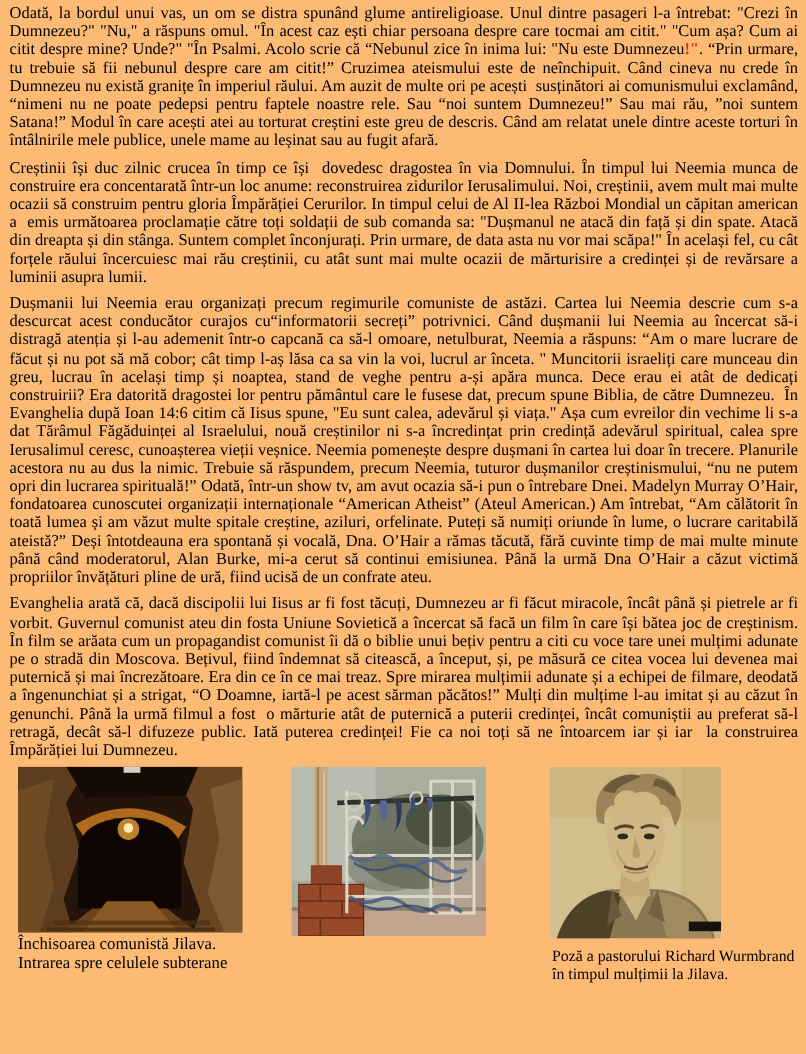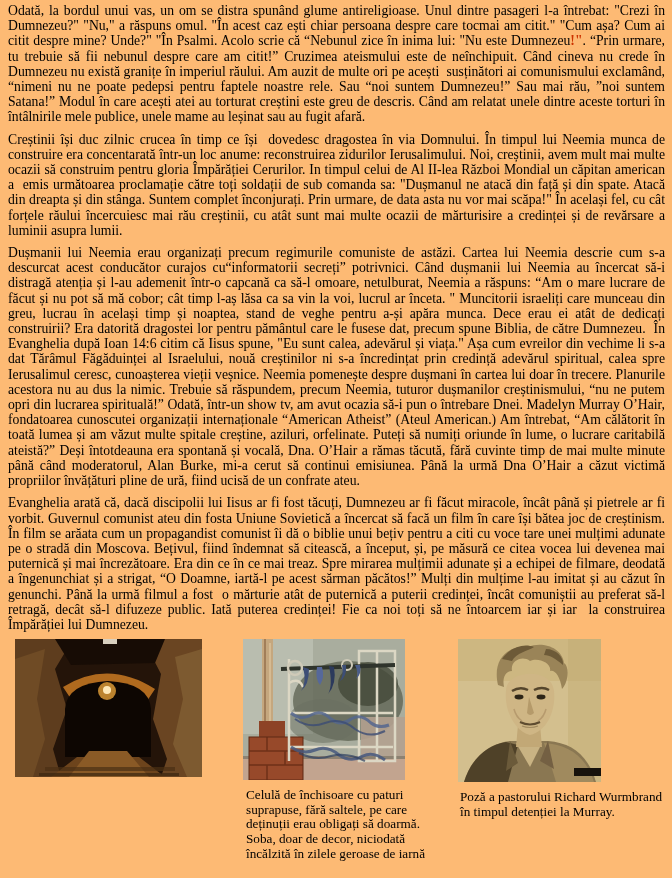--- a/index.html
+++ b/index.html
@@ -52,20 +52,24 @@
         <path d="M48,48 Q93,20 140,50 L132,62 Q93,36 56,60 Z" fill="#b06a1e"></path>
         <path d="M50,118 L50,70 Q52,44 93,42 Q134,44 136,70 L136,118 Z" fill="#0d0602"></path>
         <circle cx="92" cy="52" r="9" fill="#e8a23a" opacity="0.8"></circle>
         <circle cx="92" cy="51" r="4" fill="#ffe9b8"></circle>
         <path d="M62,118 L124,118 L150,138 L36,138 Z" fill="#6d441c"></path>
         <path d="M74,112 L112,112 L134,138 L54,138 Z" fill="#8a5a26"></path>
         <path d="M30,128 L160,128 L160,132 L30,132 Z" fill="#4a2f14" opacity="0.7"></path>
         <path d="M24,134 L164,134 L164,137 L24,137 Z" fill="#3c2610" opacity="0.7"></path>
         <rect x="88" y="0" width="14" height="5" fill="#d8d0c0"></rect>
       </svg>
+      <div class="cap">
+        <div>Închisoarea comunistă Jilava.</div>
+        <div>Intrarea spre celulele subterane</div>
+      </div>
     </div>
 
     <div class="fig fig-mid">
       <svg width="162" height="141" viewBox="0 0 162 141" role="img">
         <rect width="162" height="141" fill="#a9ad9e"></rect>
         <rect x="0" y="0" width="70" height="95" fill="#b9bdaf"></rect>
         <ellipse cx="105" cy="62" rx="55" ry="40" fill="#5c6150" opacity="0.75"></ellipse>
         <ellipse cx="125" cy="45" rx="30" ry="22" fill="#434838" opacity="0.8"></ellipse>
         <ellipse cx="80" cy="82" rx="35" ry="22" fill="#6a7060" opacity="0.55"></ellipse>
         <rect x="118" y="78" width="44" height="42" fill="#b3a18f" opacity="0.9"></rect>
@@ -94,27 +98,20 @@
           <path d="M74,28 q-2,12 3,18 q5,-8 2,-18 Z" fill="#56689a"></path>
           <path d="M86,27 q4,20 -1,28 q9,-10 6,-27 Z" fill="#2c3a5c"></path>
           <path d="M99,26 q2,10 -2,16 q7,-4 6,-16 Z"></path>
           <path d="M112,26 q4,8 1,14 q6,-5 4,-14 Z" fill="#4a5c88"></path>
         </g>
         <path d="M48,74 q10,8 20,2 q10,-6 20,4 q10,8 20,0 q10,-6 20,4 q8,6 18,2" stroke="#54668e" stroke-width="3" fill="none" opacity="0.85"></path>
         <path d="M52,80 q14,10 30,4 q16,-6 30,6 q14,10 30,2" stroke="#3c4c74" stroke-width="2" fill="none" opacity="0.8"></path>
         <path d="M48,108 q12,8 24,3 q12,-5 24,5 q12,8 24,1 q10,-5 22,4" stroke="#46587e" stroke-width="3" fill="none" opacity="0.85"></path>
         <path d="M56,114 q16,8 32,3 q16,-4 34,5" stroke="#2e3e60" stroke-width="2" fill="none" opacity="0.7"></path>
       </svg>
-      <div class="cap">
-        <div>Celulă de închisoare cu paturi</div>
-        <div>suprapuse, fără saltele, pe care</div>
-        <div>deținuții erau obligați să doarmă.</div>
-        <div>Soba, doar de decor, niciodată</div>
-        <div>încălzită în zilele geroase de iarnă</div>
-      </div>
     </div>
 
     <div class="fig fig-right">
       <svg width="143" height="143" viewBox="0 0 143 143" role="img">
         <rect width="143" height="143" fill="#d3bf8e"></rect>
         <rect x="0" y="0" width="143" height="42" fill="#c8b177" opacity="0.55"></rect>
         <rect x="110" y="0" width="33" height="143" fill="#c2ab72" opacity="0.45"></rect>
         <path d="M6,143 C14,116 34,104 52,102 L90,102 C114,104 130,116 138,143 Z" fill="#8a7752"></path>
         <path d="M6,143 C14,118 30,106 48,103 L60,106 L50,143 Z" fill="#4f4128"></path>
         <path d="M86,104 C112,106 128,118 136,143 L98,143 Z" fill="#a08a5e"></path>
@@ -132,18 +129,18 @@
         <ellipse cx="83" cy="58" rx="4.5" ry="2.4" fill="#2d2517"></ellipse>
         <path d="M71,58 L69,74 Q72,78 76,74 Z" fill="#b59a6a"></path>
         <path d="M62,83 q10,5 20,0" stroke="#5f4c30" stroke-width="2" fill="none"></path>
         <path d="M64,87 q8,3 16,0" stroke="#8f7850" stroke-width="1.2" fill="none" opacity="0.7"></path>
         <path d="M56,70 q2,8 8,12" stroke="#b09468" stroke-width="1.5" fill="none" opacity="0.8"></path>
         <path d="M88,70 q-2,8 -8,12" stroke="#b09468" stroke-width="1.5" fill="none" opacity="0.8"></path>
         <rect x="116" y="129" width="27" height="8" fill="#17120c"></rect>
       </svg>
       <div class="cap">
         <div>Poză a pastorului Richard Wurmbrand</div>
-        <div>în timpul detenției la Murray.</div>
+        <div>în timpul mulțimii la Jilava.</div>
       </div>
     </div>
 
   </div>
 </div>
 
 </body></html>

